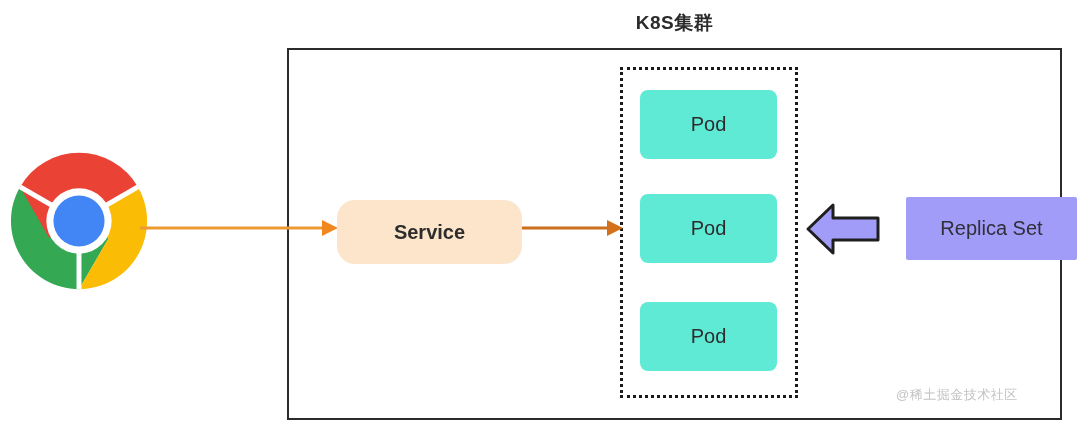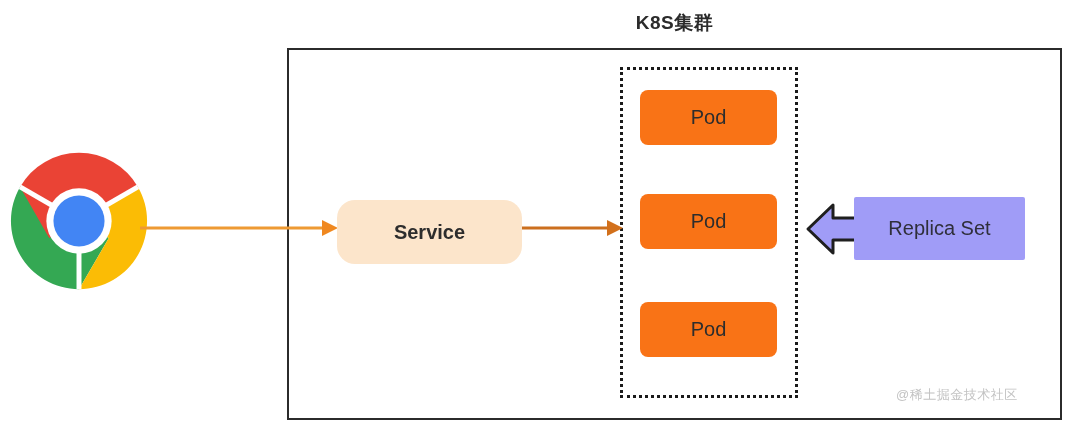--- a/index.html
+++ b/index.html
@@ -65,43 +65,43 @@
     justify-content: center;
     border-radius: 7px;
     font-size: 20px;
     color: #2d2d2d;
     box-sizing: border-box;
     white-space: nowrap;
   }
 
   .node-pod {
     width: 137px;
-    height: 55px;
+    height: 69px;
     left: 640px;
-    background: #f97316;
+    background: #5eead4;
     border-radius: 8px;
     text-align: right;
   }
   .pod-1 { top: 90px; }
   .pod-2 { top: 194px; }
   .pod-3 { top: 302px; }
 
   .node-service {
     left: 337px;
     top: 200px;
     width: 185px;
     height: 64px;
     background: #FCE5CB;
     border-radius: 18px;
     font-weight: 700;
     font-size: 20px;
   }
 
   .node-replicaset {
-    left: 854px;
+    left: 906px;
     top: 197px;
     width: 171px;
     height: 63px;
     background: #A09CF7;
     border-radius: 2px;
     font-size: 20px;
     color: #2f2f3a;
   }
 
   

